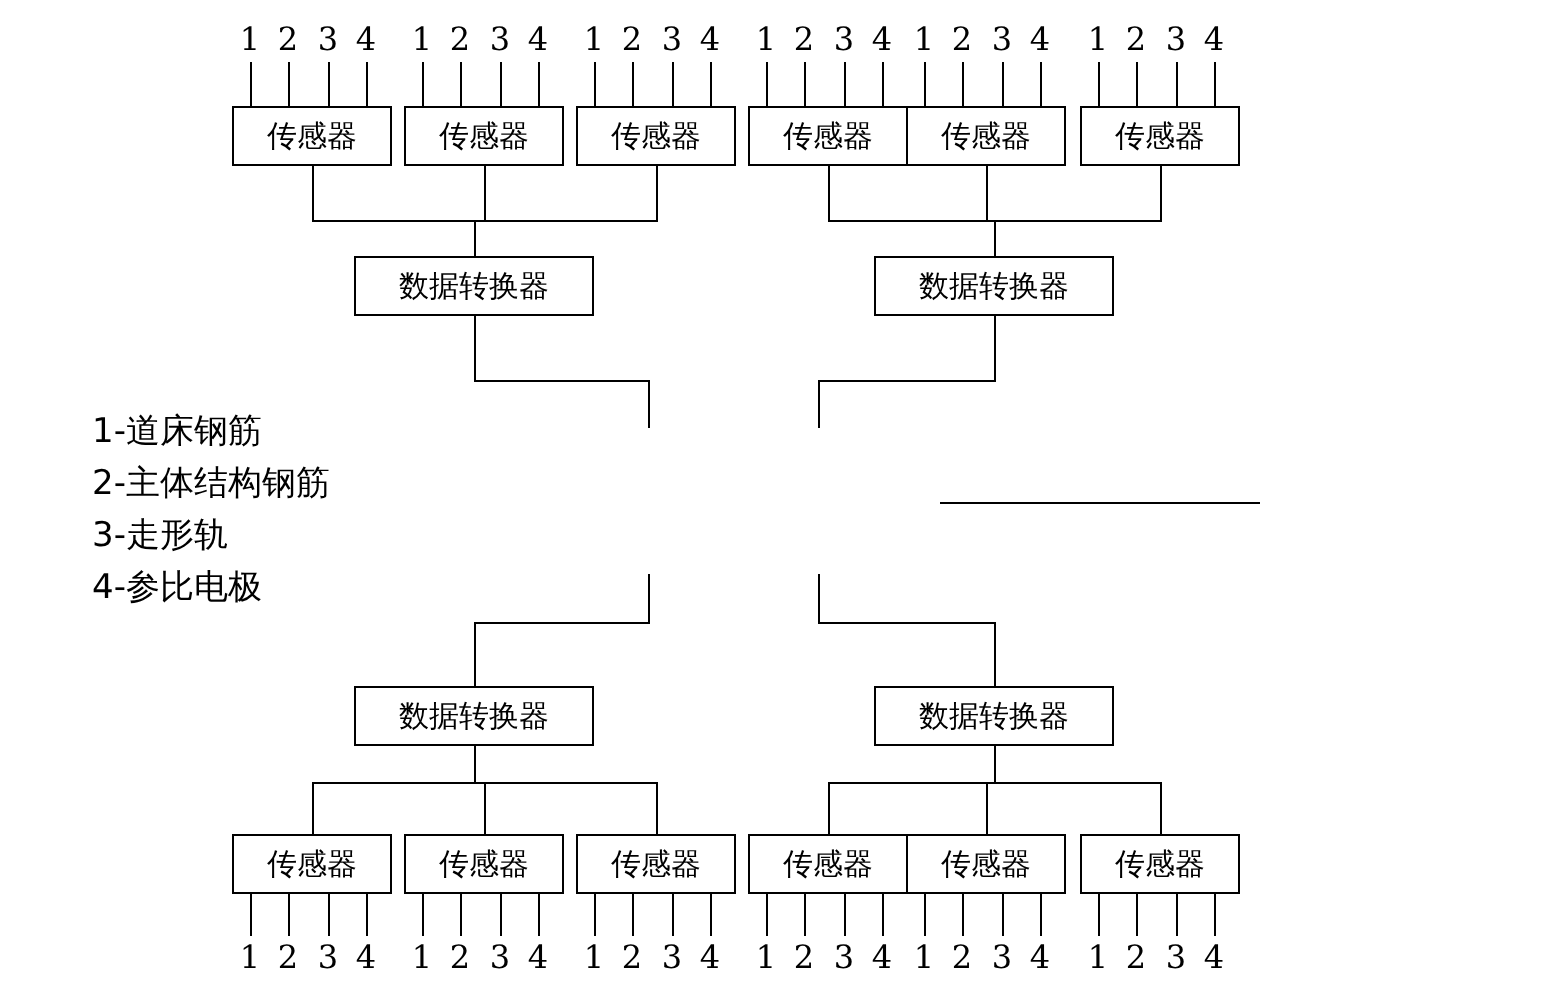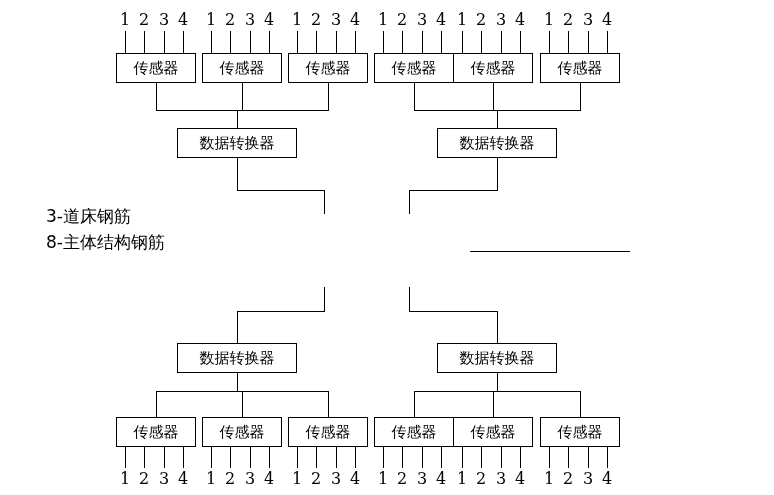--- a/index.html
+++ b/index.html
@@ -219,17 +219,19 @@
       <div class="tick" style="left: 542px; top: 469px;">1</div>
       <div class="ln v" style="left: 568px; top: 447px; height: 21px;"></div>
       <div class="tick" style="left: 561px; top: 469px;">2</div>
       <div class="ln v" style="left: 588px; top: 447px; height: 21px;"></div>
       <div class="tick" style="left: 581px; top: 469px;">3</div>
       <div class="ln v" style="left: 607px; top: 447px; height: 21px;"></div>
       <div class="tick" style="left: 600px; top: 469px;">4</div>
     </div>
 
   <div class="legend">
-    <div>3-道床钢筋</div>
-    <div>8-主体结构钢筋</div>
+    <div>1-道床钢筋</div>
+    <div>2-主体结构钢筋</div>
+    <div>3-走形轨</div>
+    <div>4-参比电极</div>
   </div>
 
 </div>
 
 </body></html>

